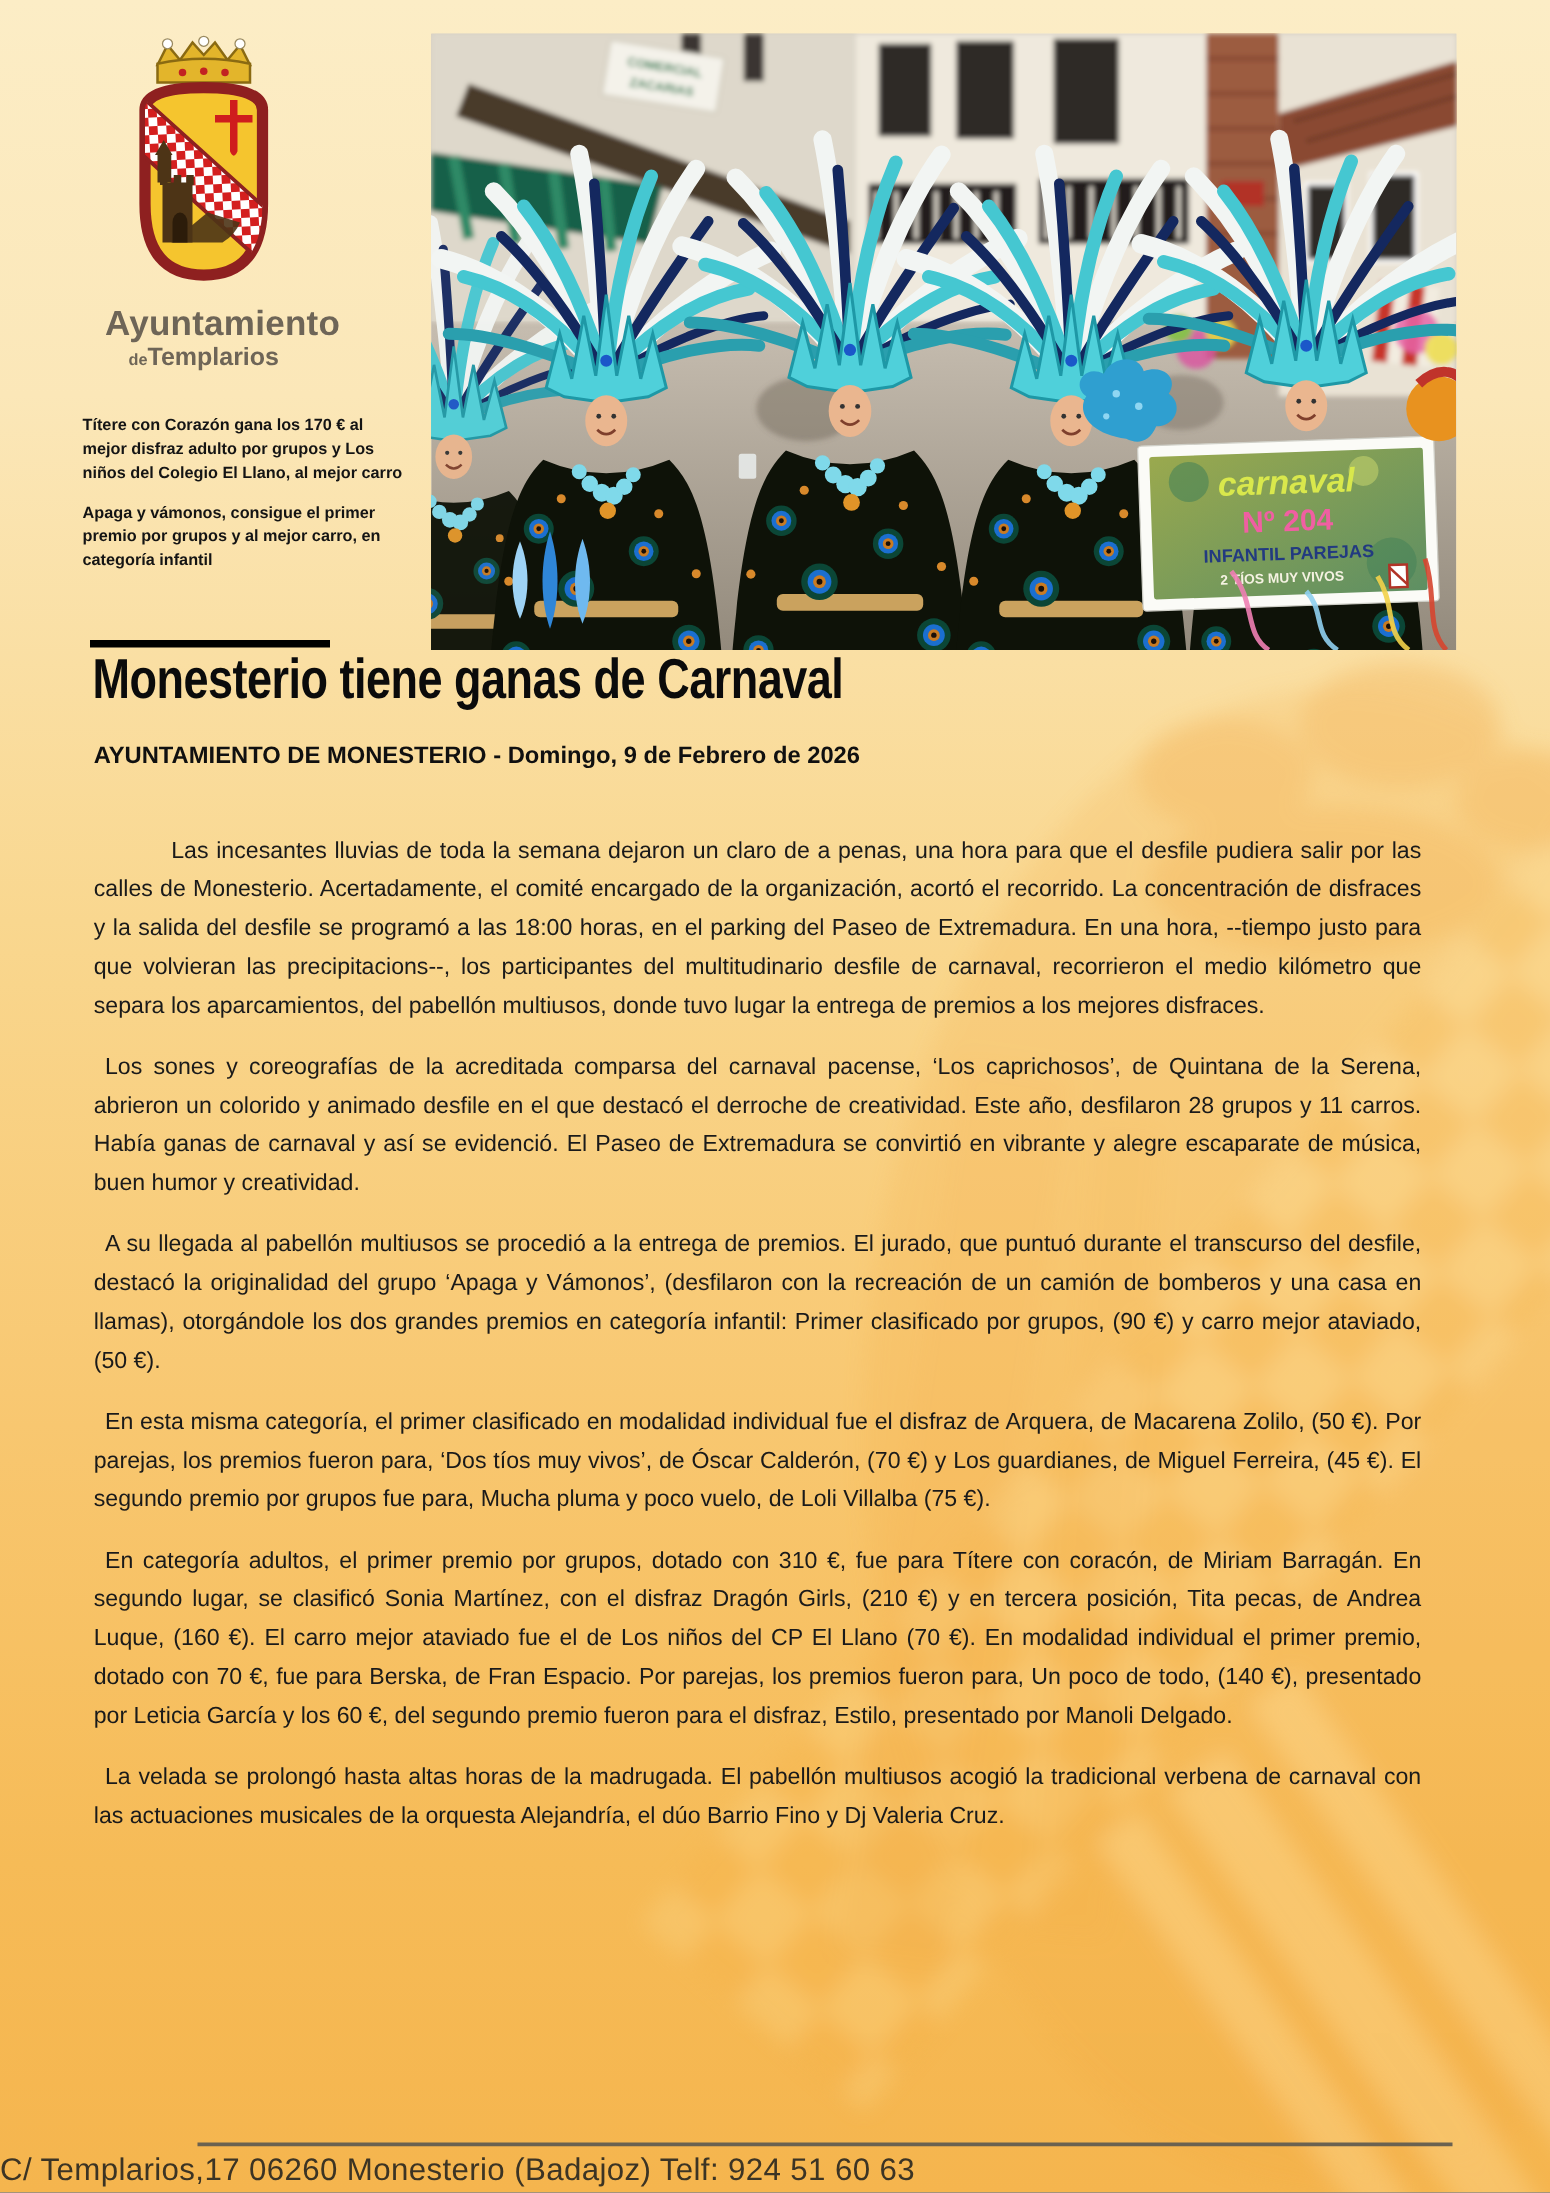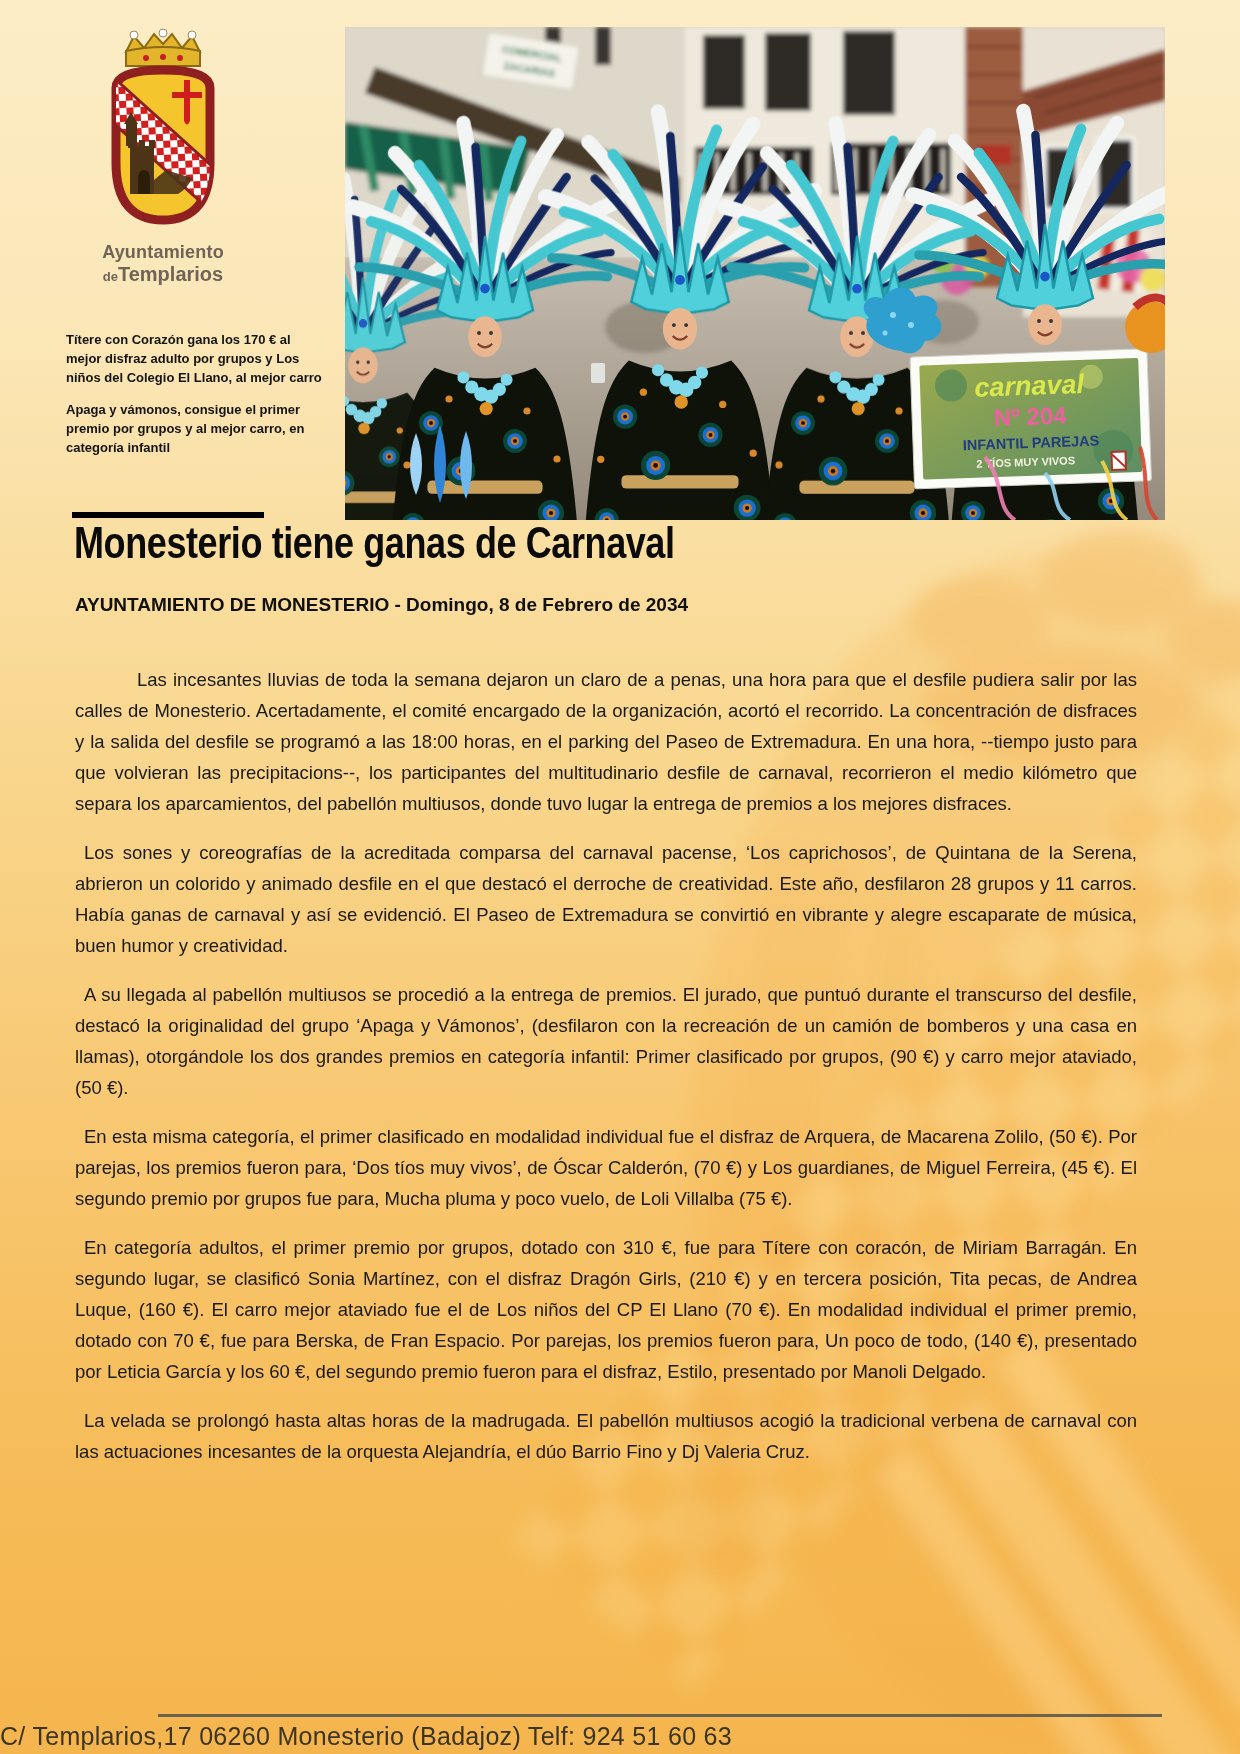--- a/index.html
+++ b/index.html
@@ -2,21 +2,21 @@
 <html><head>
 <meta charset="utf-8">
 <style>
   *{box-sizing:border-box;margin:0;padding:0}
   body{font-family:"Liberation Sans",sans-serif;background:#888}
   .page{position:relative;width:1240px;height:1754px;overflow:hidden;margin:0 auto;
         background:linear-gradient(180deg,#fcedc6 0%,#fbe7b8 18%,#f9d78f 42%,#f8c770 65%,#f6bb57 85%,#f5b54e 100%)}
   .watermark{position:absolute;left:0;top:0;z-index:0;pointer-events:none}
   .content{position:absolute;left:0;top:0;width:1240px;height:1754px;z-index:1}
   .logo{position:absolute;left:84px;top:28px;width:158px;text-align:center;color:#6f695d}
-  .logo-name1{font-size:18px;margin-top:5px;letter-spacing:.2px;font-weight:bold;color:#6e6557}
+  .logo-name1{font-size:28px;margin-top:5px;letter-spacing:.2px;font-weight:bold;color:#6e6557}
   .logo-name2{font-size:20px;line-height:1.1;font-weight:bold;color:#6e6557}
   .logo-name2 .de{font-size:13px;font-weight:bold}
   .photo{position:absolute;left:345px;top:27px;width:820px;height:493px;background:#cfc8bb;overflow:hidden}
   .captions{position:absolute;left:66px;top:330px;width:258px;font-weight:bold;font-size:13px;line-height:19px;color:#141414}
   .captions p+p{margin-top:13px}
   .rule{position:absolute;left:72px;top:512px;width:192px;height:6px;background:#000}
   .headline{position:absolute;left:74px;top:517px;font-size:45px;font-weight:bold;color:#0b0b0b;letter-spacing:-.5px;
             transform:scaleX(.8);transform-origin:left top;white-space:nowrap;line-height:1.15}
   .dateline{position:absolute;left:75px;top:594px;font-size:19px;font-weight:bold;color:#101010}
   .article{position:absolute;left:75px;top:664px;width:1062px;font-size:18.5px;line-height:31px;text-align:justify;color:#1a1a1a}
@@ -276,28 +276,28 @@
       </svg>
     </div>
 
     <div class="captions">
       <p>Títere con Corazón gana los 170 € al mejor disfraz adulto por grupos y Los niños del Colegio El Llano, al mejor carro</p>
       <p>Apaga y vámonos, consigue el primer premio por grupos y al mejor carro, en categoría infantil</p>
     </div>
 
     <div class="rule"></div>
     <h1 class="headline">Monesterio tiene ganas de Carnaval</h1>
-    <h2 class="dateline">AYUNTAMIENTO DE MONESTERIO - Domingo, 8 de Febrero de 2034</h2>
+    <h2 class="dateline">AYUNTAMIENTO DE MONESTERIO - Domingo, 9 de Febrero de 2026</h2>
 
     <section class="article">
       <p class="lead">Las incesantes lluvias de toda la semana dejaron un claro de a penas, una hora para que el desfile pudiera salir por las calles de Monesterio. Acertadamente, el comité encargado de la organización, acortó el recorrido. La concentración de disfraces y la salida del desfile se programó a las 18:00 horas, en el parking del Paseo de Extremadura. En una hora, --tiempo justo para que volvieran las precipitacions--, los participantes del multitudinario desfile de carnaval, recorrieron el medio kilómetro que separa los aparcamientos, del pabellón multiusos, donde tuvo lugar la entrega de premios a los mejores disfraces.</p>
       <p>Los sones y coreografías de la acreditada comparsa del carnaval pacense, ‘Los caprichosos’, de Quintana de la Serena, abrieron un colorido y animado desfile en el que destacó el derroche de creatividad. Este año, desfilaron 28 grupos y 11 carros. Había ganas de carnaval y así se evidenció. El Paseo de Extremadura se convirtió en vibrante y alegre escaparate de música, buen humor y creatividad.</p>
       <p>A su llegada al pabellón multiusos se procedió a la entrega de premios. El jurado, que puntuó durante el transcurso del desfile, destacó la originalidad del grupo ‘Apaga y Vámonos’, (desfilaron con la recreación de un camión de bomberos y una casa en llamas), otorgándole los dos grandes premios en categoría infantil: Primer clasificado por grupos, (90 €) y carro mejor ataviado, (50 €).</p>
       <p>En esta misma categoría, el primer clasificado en modalidad individual fue el disfraz de Arquera, de Macarena Zolilo, (50 €). Por parejas, los premios fueron para, ‘Dos tíos muy vivos’, de Óscar Calderón, (70 €) y Los guardianes, de Miguel Ferreira, (45 €). El segundo premio por grupos fue para, Mucha pluma y poco vuelo, de Loli Villalba (75 €).</p>
       <p>En categoría adultos, el primer premio por grupos, dotado con 310 €, fue para Títere con coracón, de Miriam Barragán. En segundo lugar, se clasificó Sonia Martínez, con el disfraz Dragón Girls, (210 €) y en tercera posición, Tita pecas, de Andrea Luque, (160 €).  El carro mejor ataviado fue el de Los niños del CP El Llano (70 €). En modalidad individual el primer premio, dotado con 70 €, fue para Berska, de Fran Espacio. Por parejas, los premios fueron para, Un poco de todo, (140 €), presentado por Leticia García y los 60 €, del segundo premio fueron para el disfraz, Estilo, presentado por Manoli Delgado.</p>
-      <p>La velada se prolongó hasta altas horas de la madrugada. El pabellón multiusos acogió la tradicional verbena de carnaval con las actuaciones incesantes de la orquesta Alejandría, el dúo Barrio Fino y Dj Valeria Cruz.</p>
+      <p>La velada se prolongó hasta altas horas de la madrugada. El pabellón multiusos acogió la tradicional verbena de carnaval con las actuaciones musicales de la orquesta Alejandría, el dúo Barrio Fino y Dj Valeria Cruz.</p>
     </section>
 
     <div class="footer-rule"></div>
     <div class="footer-text">C/ Templarios,17  06260 Monesterio (Badajoz)  Telf: 924 51 60 63</div>
 
   </div>
 </div>
 
 </body></html>

